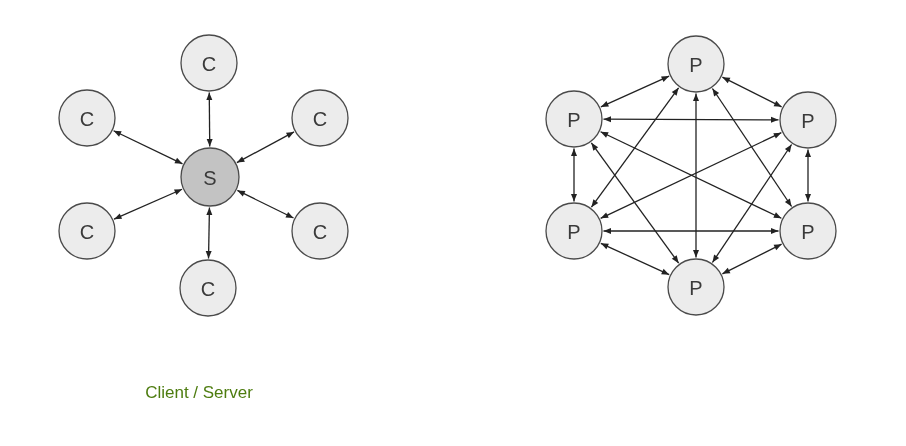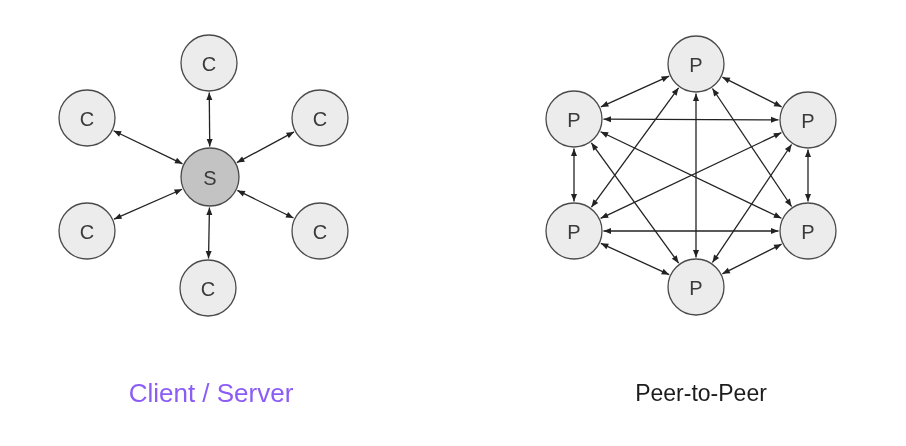--- a/index.html
+++ b/index.html
@@ -122,15 +122,14 @@
         <circle cx="808" cy="231" r="28" fill="#ececec" stroke="#4a4a4a" stroke-width="1.3"></circle>
         <text x="808" y="232" text-anchor="middle" dominant-baseline="central" fill="#3a3a3a" font-size="20" font-family="&quot;Liberation Sans&quot;, sans-serif">P</text>
         <circle cx="696" cy="287" r="28" fill="#ececec" stroke="#4a4a4a" stroke-width="1.3"></circle>
         <text x="696" y="288" text-anchor="middle" dominant-baseline="central" fill="#3a3a3a" font-size="20" font-family="&quot;Liberation Sans&quot;, sans-serif">P</text>
         <circle cx="574" cy="231" r="28" fill="#ececec" stroke="#4a4a4a" stroke-width="1.3"></circle>
         <text x="574" y="232" text-anchor="middle" dominant-baseline="central" fill="#3a3a3a" font-size="20" font-family="&quot;Liberation Sans&quot;, sans-serif">P</text>
         <circle cx="574" cy="119" r="28" fill="#ececec" stroke="#4a4a4a" stroke-width="1.3"></circle>
         <text x="574" y="120" text-anchor="middle" dominant-baseline="central" fill="#3a3a3a" font-size="20" font-family="&quot;Liberation Sans&quot;, sans-serif">P</text>
       </g>
     </svg>
-  <div class="caption" id="cap-0" style="left: 211px; top: 393px; font-size: 26px; color: #8b5cf6;">Client / Server</div>
-  <div class="caption" id="cap-1" style="left: 701px; top: 393px; font-size: 23px; color: rgb(28, 28, 28);">Peer-to-Peer</div>
+  <div class="caption" id="cap-0" style="left: 199px; top: 393px; font-size: 17px; color: #4d7c0f;">Client / Server</div>
 </div>
 
 </body></html>

